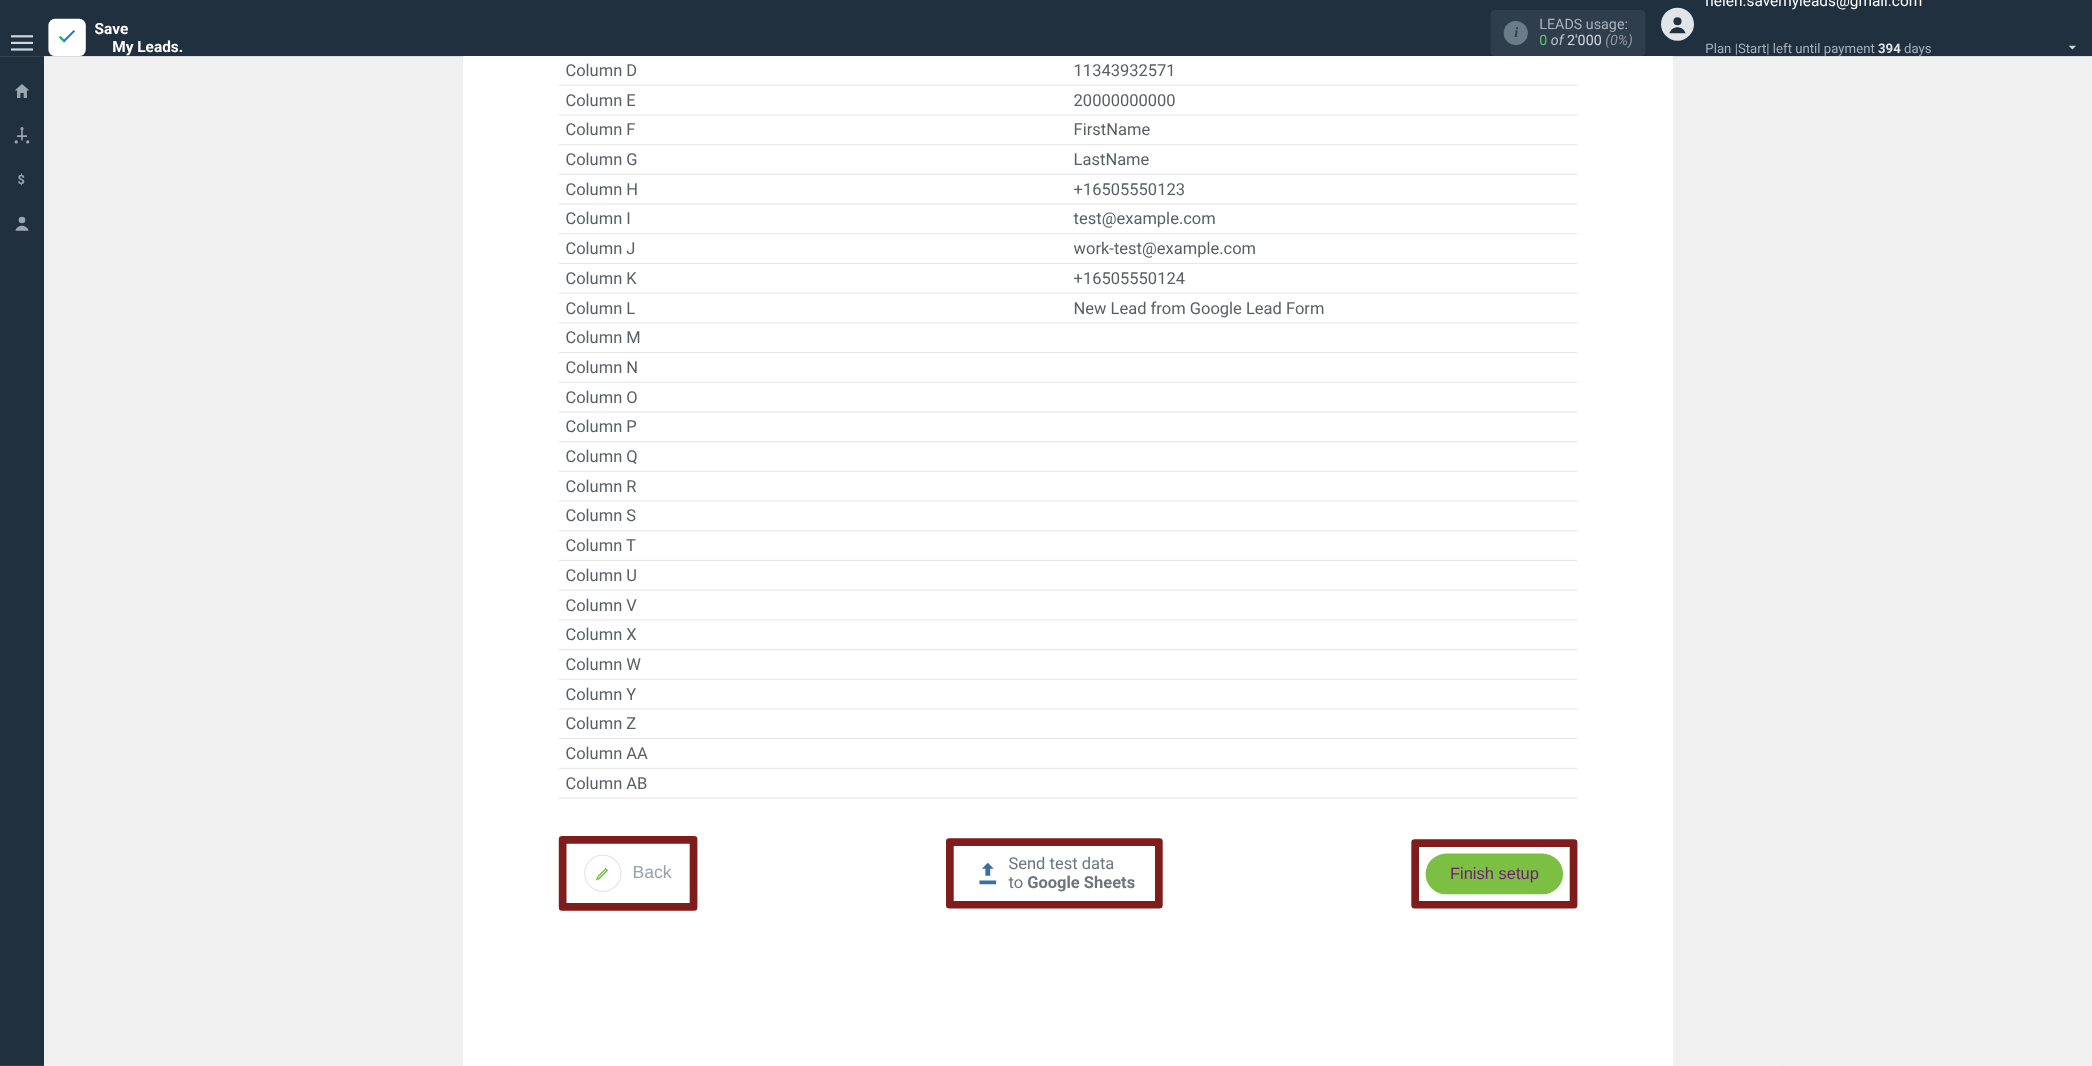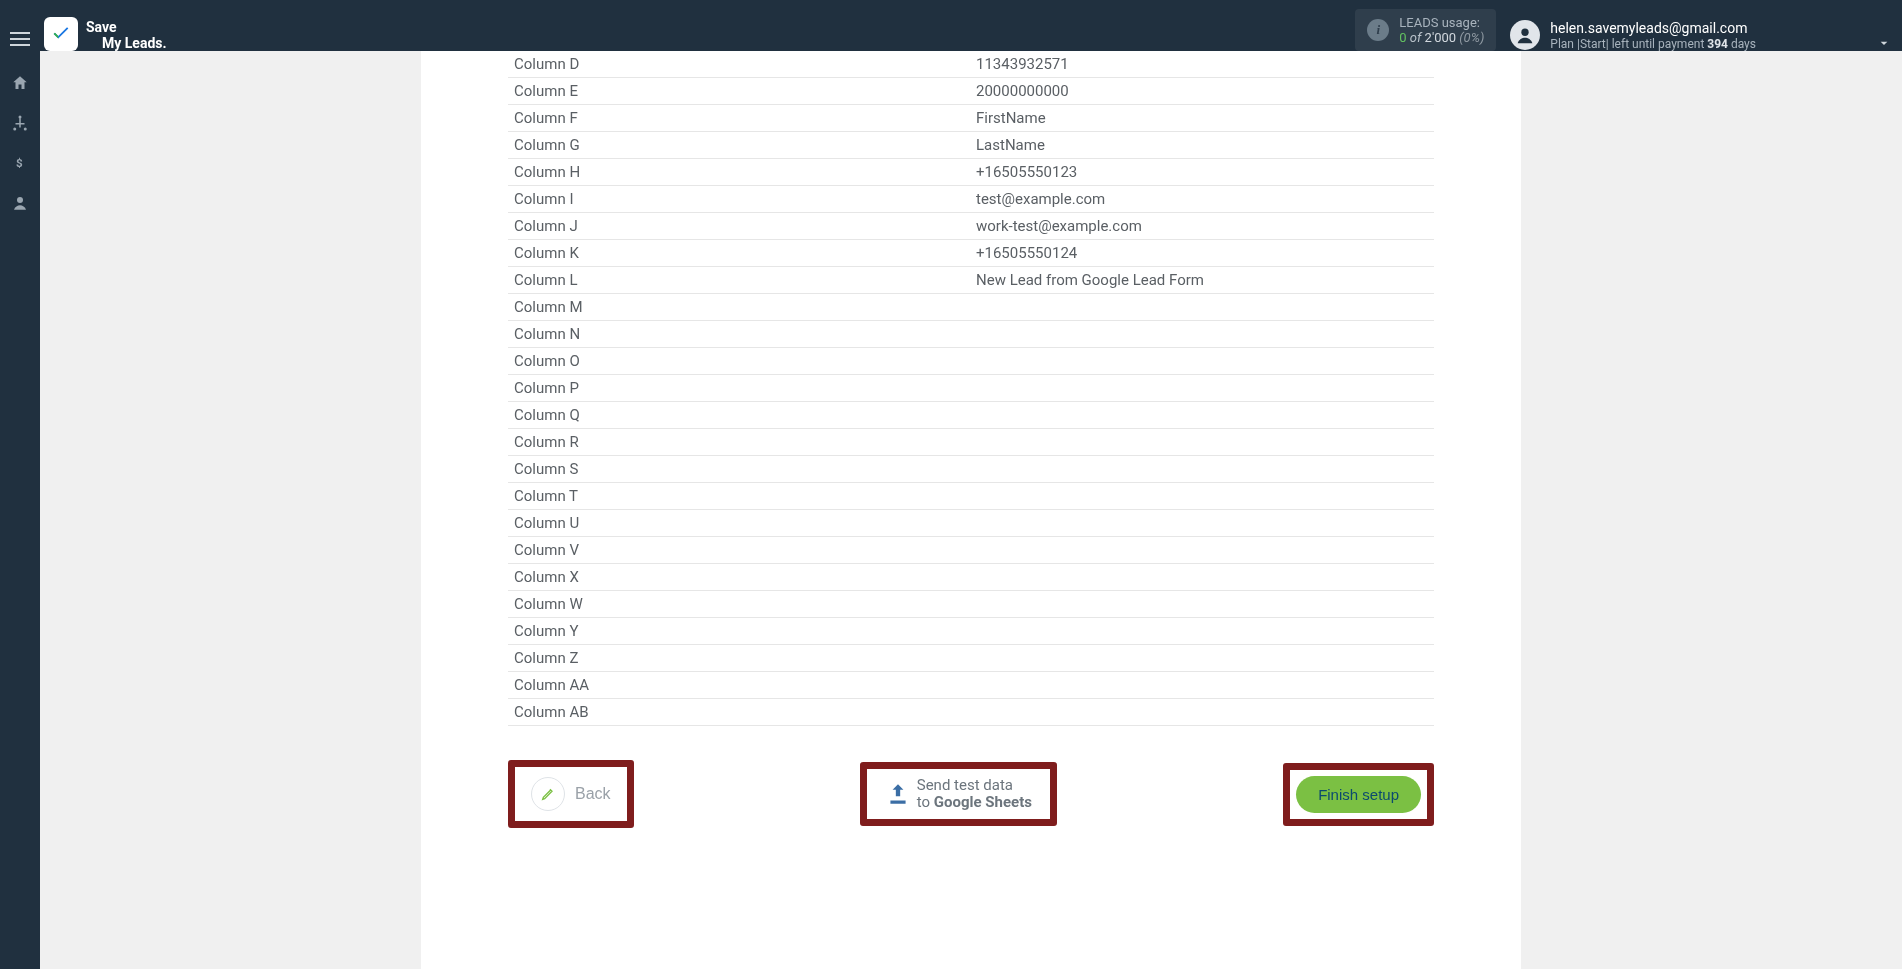--- a/index.html
+++ b/index.html
@@ -49,21 +49,21 @@
 .leads-badge .l2 .of { color:#b9c2ca; font-style:italic; }
 .leads-badge .l2 .tot { color:#d2d8de; }
 .leads-badge .l2 .pct { color:#8f99a2; font-style:italic; }
 .user-box { display:flex; align-items:center; gap:10px; font-size:14px; }
 .user-av {
   width:30px; height:30px; border-radius:50%; background:#e1e5ea;
   display:flex; align-items:center; justify-content:center;
 }
 .user-lines { line-height:1.2; }
 .user-email { color:#fff; }
-.user-plan { color:#a8b3bd; font-size:12px; }
+.user-plan { color:#a8b3bd; font-size:12px;margin-top:27px; }
 .user-plan .bold { font-weight:700; color:#dfe4e9; }
 .top-chevron { margin-left:120px; color:#cfd6dc; cursor:pointer; }
 
 .layout { display:flex; height: calc(100% - 51px); }
 .sidebar {
   width:40px; background:#20303f; display:flex; flex-direction:column;
   align-items:center; padding-top:22px; gap:20px;
 }
 .sidebar .nav-ico { color:#9aa6b1; cursor:pointer; width:20px; height:20px; display:flex; align-items:center; justify-content:center; }
 
@@ -92,21 +92,21 @@
 }
 .circle-ico {
   width:34px; height:34px; border-radius:50%; border:1px solid #dfe3e7;
   display:flex; align-items:center; justify-content:center;
 }
 .send-block { display:flex; align-items:center; gap:6px; cursor:pointer; padding:2px 12px; }
 .send-lines { color:#6c757d; font-size:15px; line-height:1.15; }
 .send-lines .l2 { color:#6c757d;text-align:center; }
 .send-lines .l2 b { font-weight:700; }
 .btn-finish {
-  background:#7bc043; color:#0c4a6e; border:none; border-radius:22px;
+  background:#7bc043; color:#701a75; border:none; border-radius:22px;
   padding:10px 22px; font-size:15px; cursor:pointer;
 }
 svg { display:block; }
 </style>
 </head>
 <body>
 
 <div class="topbar">
   <div class="hamburger">
     <span></span>

